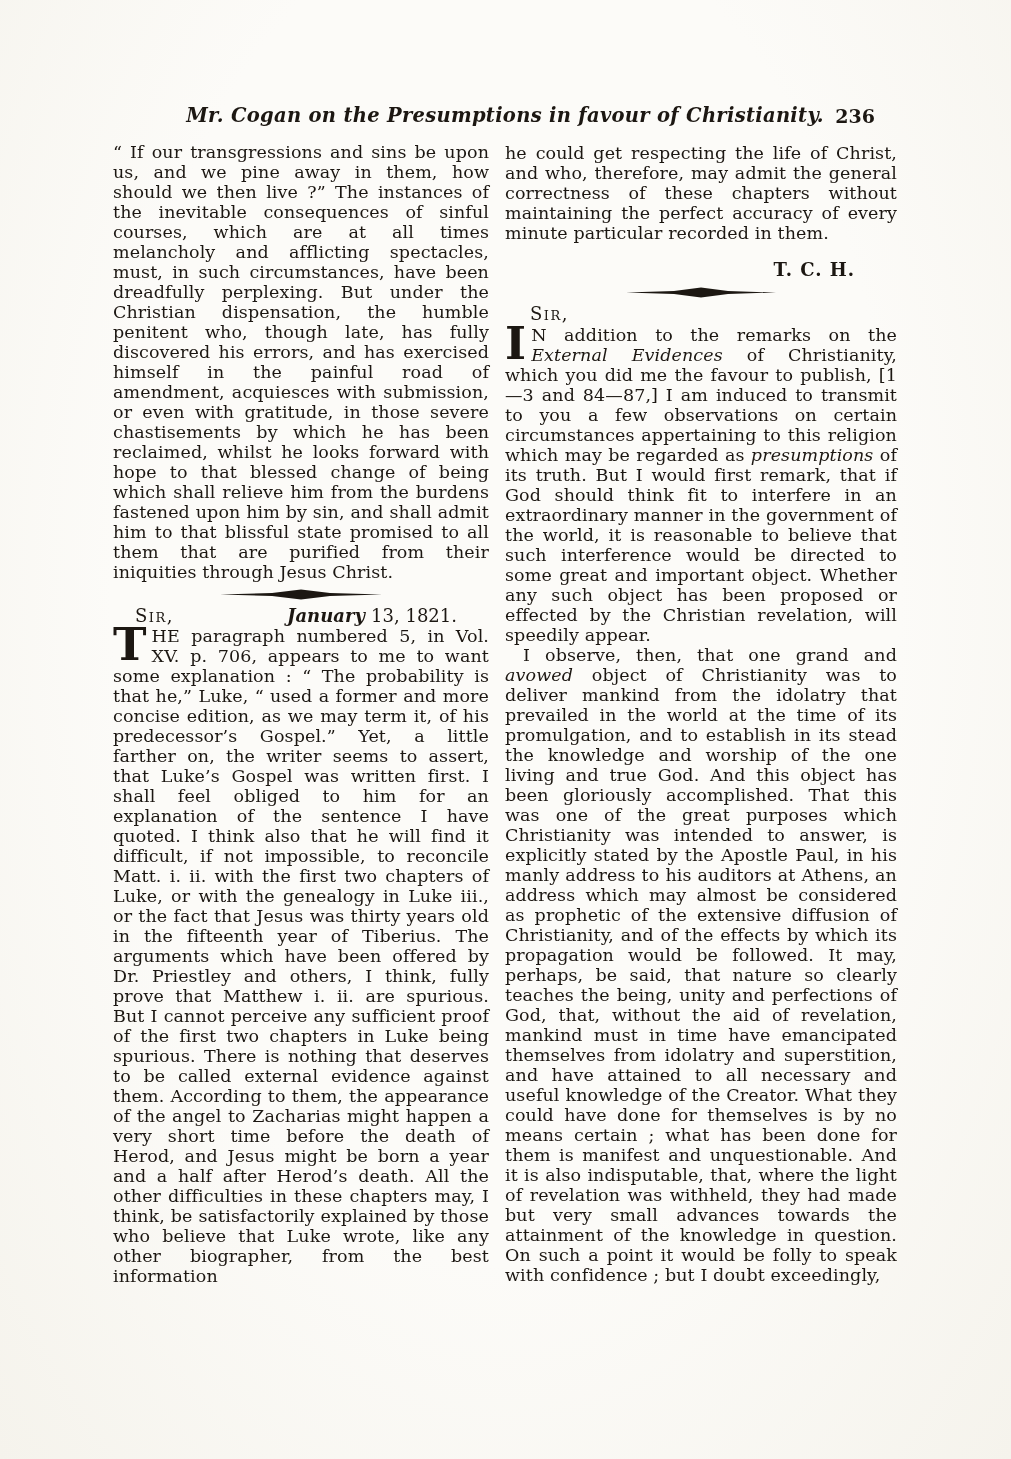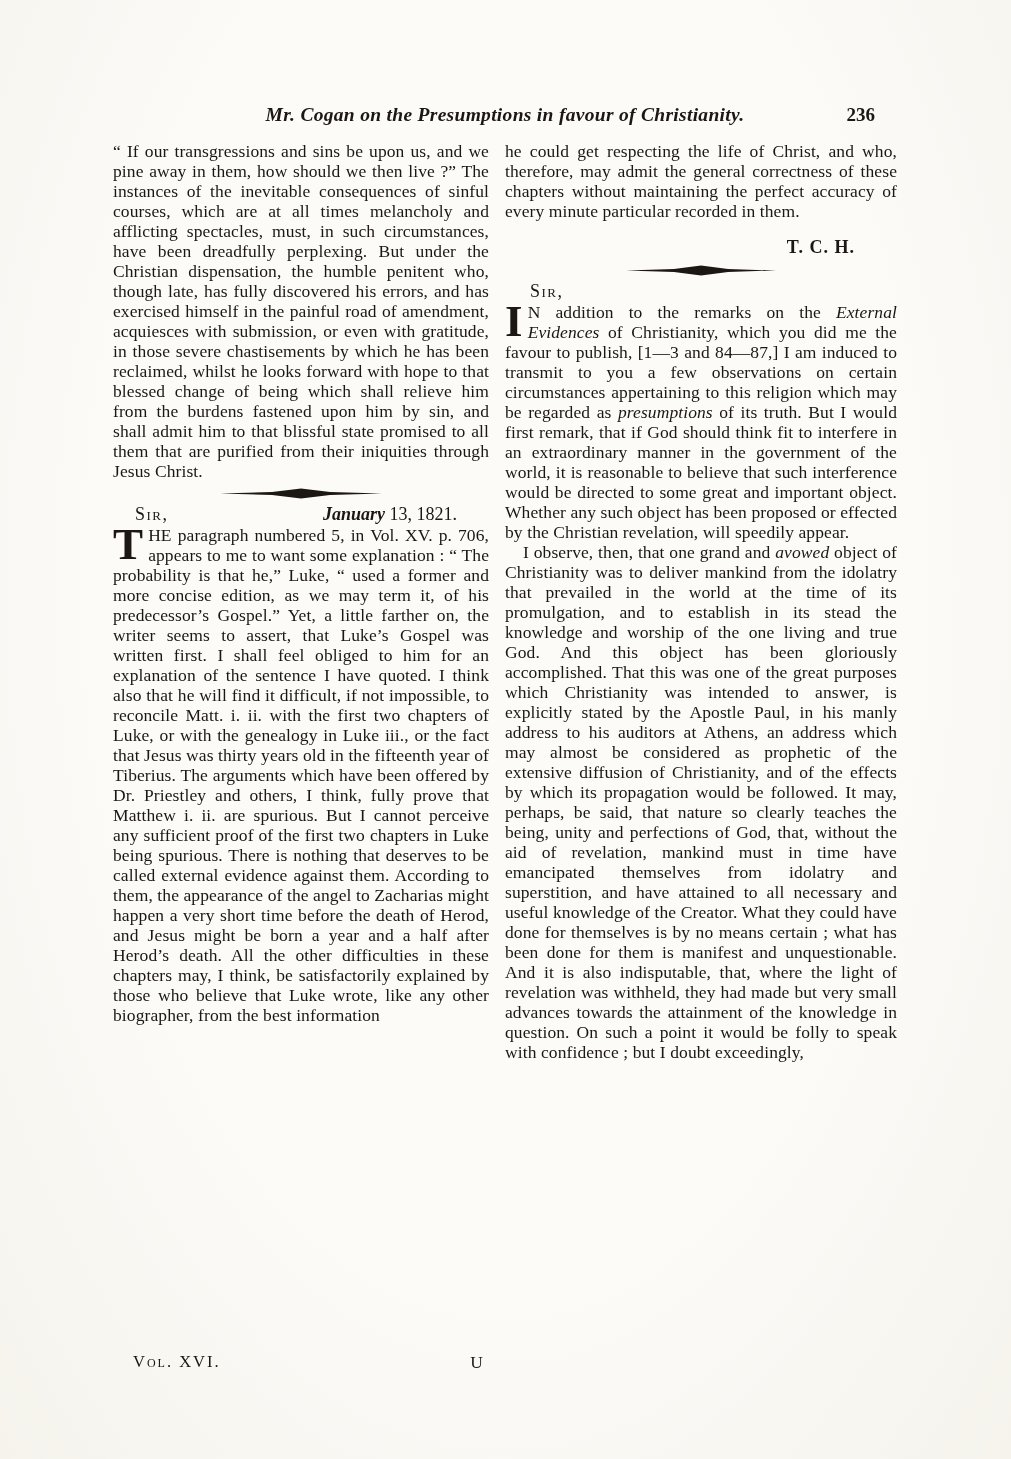--- a/index.html
+++ b/index.html
@@ -13,21 +13,20 @@
     font-family: "DejaVu Serif", "Liberation Serif", serif;
     color: #1c1712;
     background: #fbfaf6;
   }
   .page {
     position: relative;
     width: 1011px;
     height: 1459px;
     box-sizing: border-box;
     background: radial-gradient(ellipse at 50% 40%, #fcfbf8 55%, #f5f3ec 100%);
-    font-family: Liberation Serif, serif;
   }
   .running-head {
     position: relative;
     padding-top: 104px;
     margin-left: 113px;
     width: 784px;
     text-align: center;
   }
   .head-title {
     font-style: italic;
@@ -40,21 +39,21 @@
     right: 22px;
     bottom: 0;
     font-weight: bold;
     font-size: 19px;
   }
   .columns {
     display: flex;
     gap: 16px;
     padding-left: 113px;
     margin-top: 15px;
-    align-items: flex-start;
+    align-items: center;
   }
   .col-left { width: 376px; }
   .col-right { width: 392px; }
   .body-text {
     margin: 0;
     font-size: 17.5px;
     line-height: 20px;
     text-align: justify;
     letter-spacing: 0.1px;
   }
@@ -163,18 +162,14 @@
         <span class="salutation">Sir,</span>
       </div>
       <p class="body-text">
         <span class="dropcap">I</span><span><span>N addition to the remarks on the </span><i>External Evidences</i><span> of Christianity, which you did me the favour to publish, [1—3 and 84—87,] I am induced to transmit to you a few observations on certain circumstances appertaining to this religion which may be regarded as </span><i>presumptions</i><span> of its truth.  But I would first remark, that if God should think fit to interfere in an extraordinary manner in the government of the world, it is reasonable to believe that such interference would be directed to some great and important object.  Whether any such object has been proposed or effected by the Christian revelation, will speedily appear.</span></span>
       </p>
       <p class="body-text indent"><span>I observe, then, that one grand and </span><i>avowed</i><span> object of Christianity was to deliver mankind from the idolatry that prevailed in the world at the time of its promulgation, and to establish in its stead the knowledge and worship of the one living and true God.  And this object has been gloriously accomplished.  That this was one of the great purposes which Christianity was intended to answer, is explicitly stated by the Apostle Paul, in his manly address to his auditors at Athens, an address which may almost be considered as prophetic of the extensive diffusion of Christianity, and of the effects by which its propagation would be followed.  It may, perhaps, be said, that nature so clearly teaches the being, unity and perfections of God, that, without the aid of revelation, mankind must in time have emancipated themselves from idolatry and superstition, and have attained to all necessary and useful knowledge of the Creator.  What they could have done for themselves is by no means certain ; what has been done for them is manifest and unquestionable.  And it is also indisputable, that, where the light of revelation was withheld, they had made but very small advances towards the attainment of the knowledge in question.  On such a point it would be folly to speak with confidence ; but I doubt exceedingly,</span></p>
     </section>
 
   </div>
 
-  <div class="col-footer">
-    <span class="vol">Vol. XVI.</span>
-    <span class="catchword">U</span>
-  </div>
 
 </div>
 
 </body></html>

